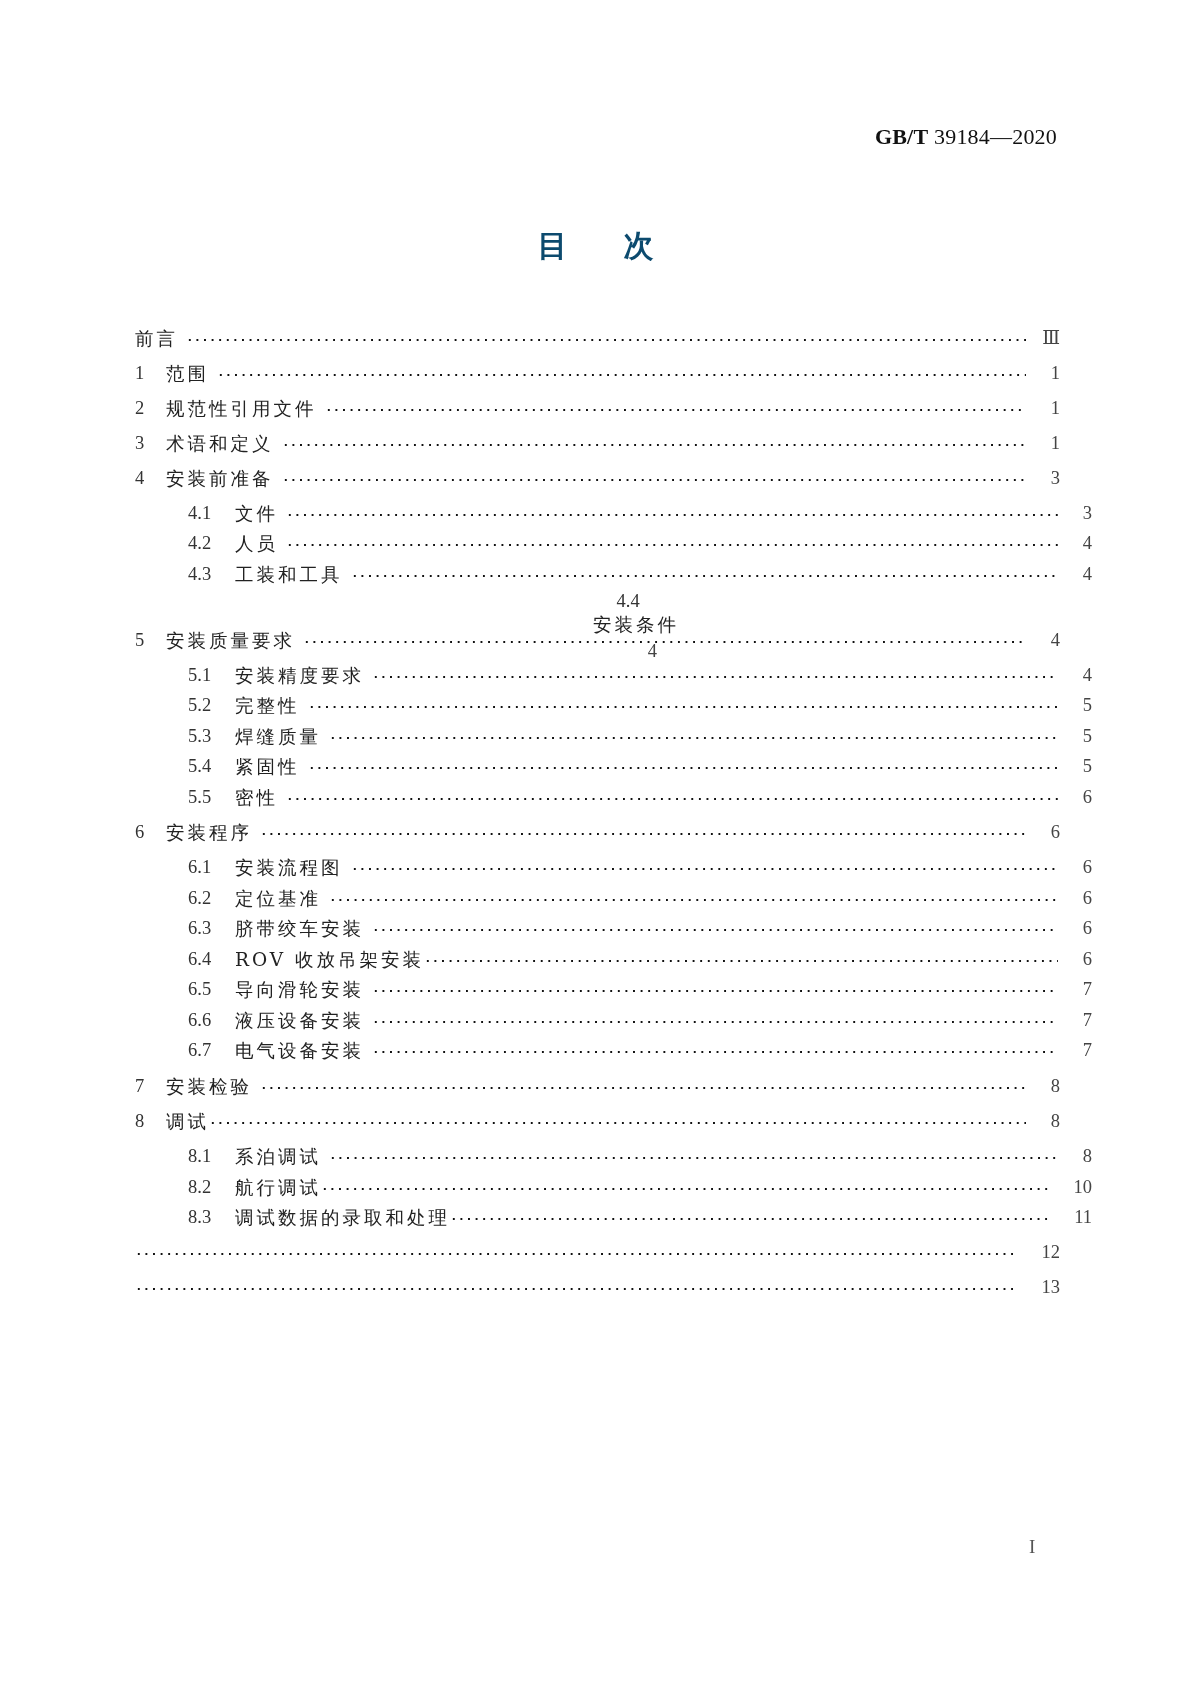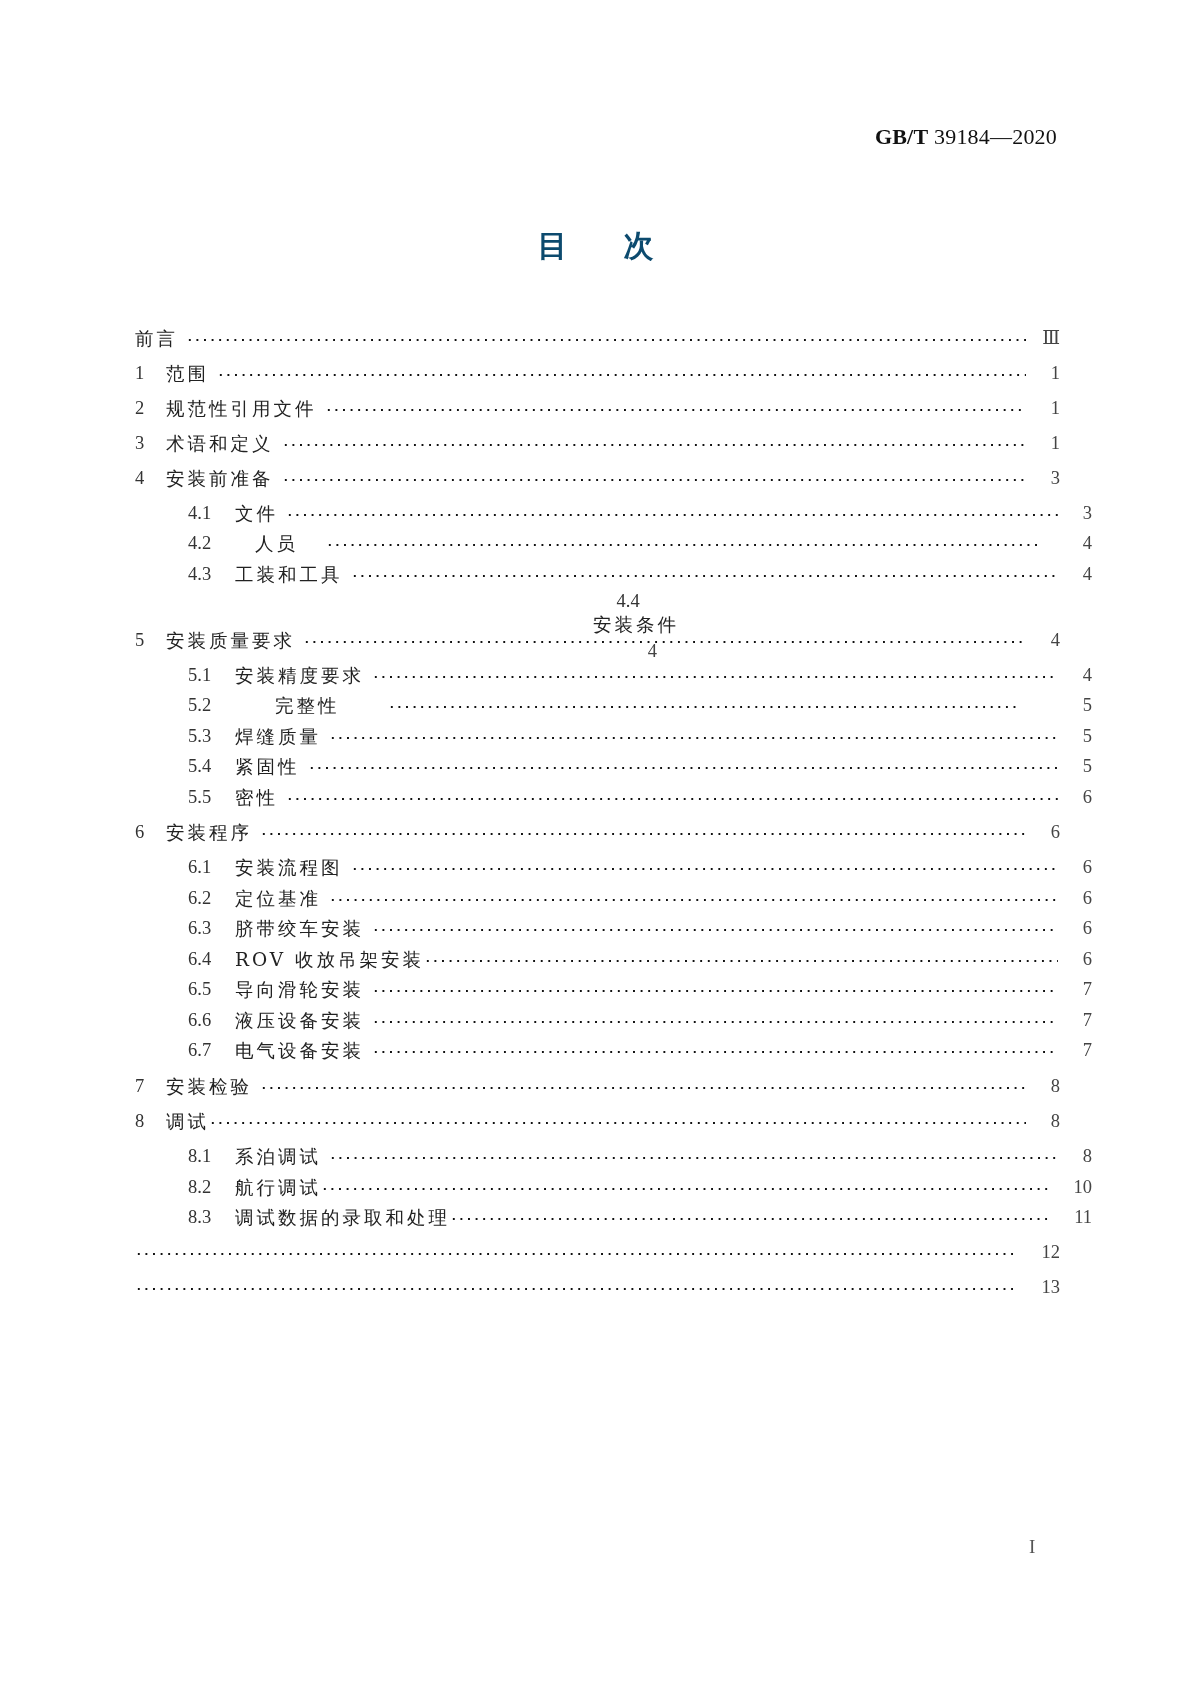--- a/index.html
+++ b/index.html
@@ -137,21 +137,21 @@
       <span class="toc-title">安装前准备</span>
       <span class="leader"></span>
       <span class="toc-page">3</span>
     </div>
     <div class="toc-row lvl2" style="top: 175px;">
       <span class="toc-num">4.1</span>
       <span class="toc-title">文件</span>
       <span class="leader"></span>
       <span class="toc-page">3</span>
     </div>
-    <div class="toc-row lvl2" style="top: 205px; gap: 20px;">
+    <div class="toc-row lvl2" style="top: 205px;">
       <span class="toc-num">4.2</span>
       <span class="toc-title">人员</span>
       <span class="leader"></span>
       <span class="toc-page">4</span>
     </div>
     <div class="toc-row lvl2" style="top: 236px;">
       <span class="toc-num">4.3</span>
       <span class="toc-title">工装和工具</span>
       <span class="leader"></span>
       <span class="toc-page">4</span>
@@ -167,21 +167,21 @@
       <span class="toc-title">安装质量要求</span>
       <span class="leader"></span>
       <span class="toc-page">4</span>
     </div>
     <div class="toc-row lvl2" style="top: 337px;">
       <span class="toc-num">5.1</span>
       <span class="toc-title">安装精度要求</span>
       <span class="leader"></span>
       <span class="toc-page">4</span>
     </div>
-    <div class="toc-row lvl2" style="top: 367px; gap: 40px;">
+    <div class="toc-row lvl2" style="top: 367px;">
       <span class="toc-num">5.2</span>
       <span class="toc-title">完整性</span>
       <span class="leader"></span>
       <span class="toc-page">5</span>
     </div>
     <div class="toc-row lvl2" style="top: 398px;">
       <span class="toc-num">5.3</span>
       <span class="toc-title">焊缝质量</span>
       <span class="leader"></span>
       <span class="toc-page">5</span>

